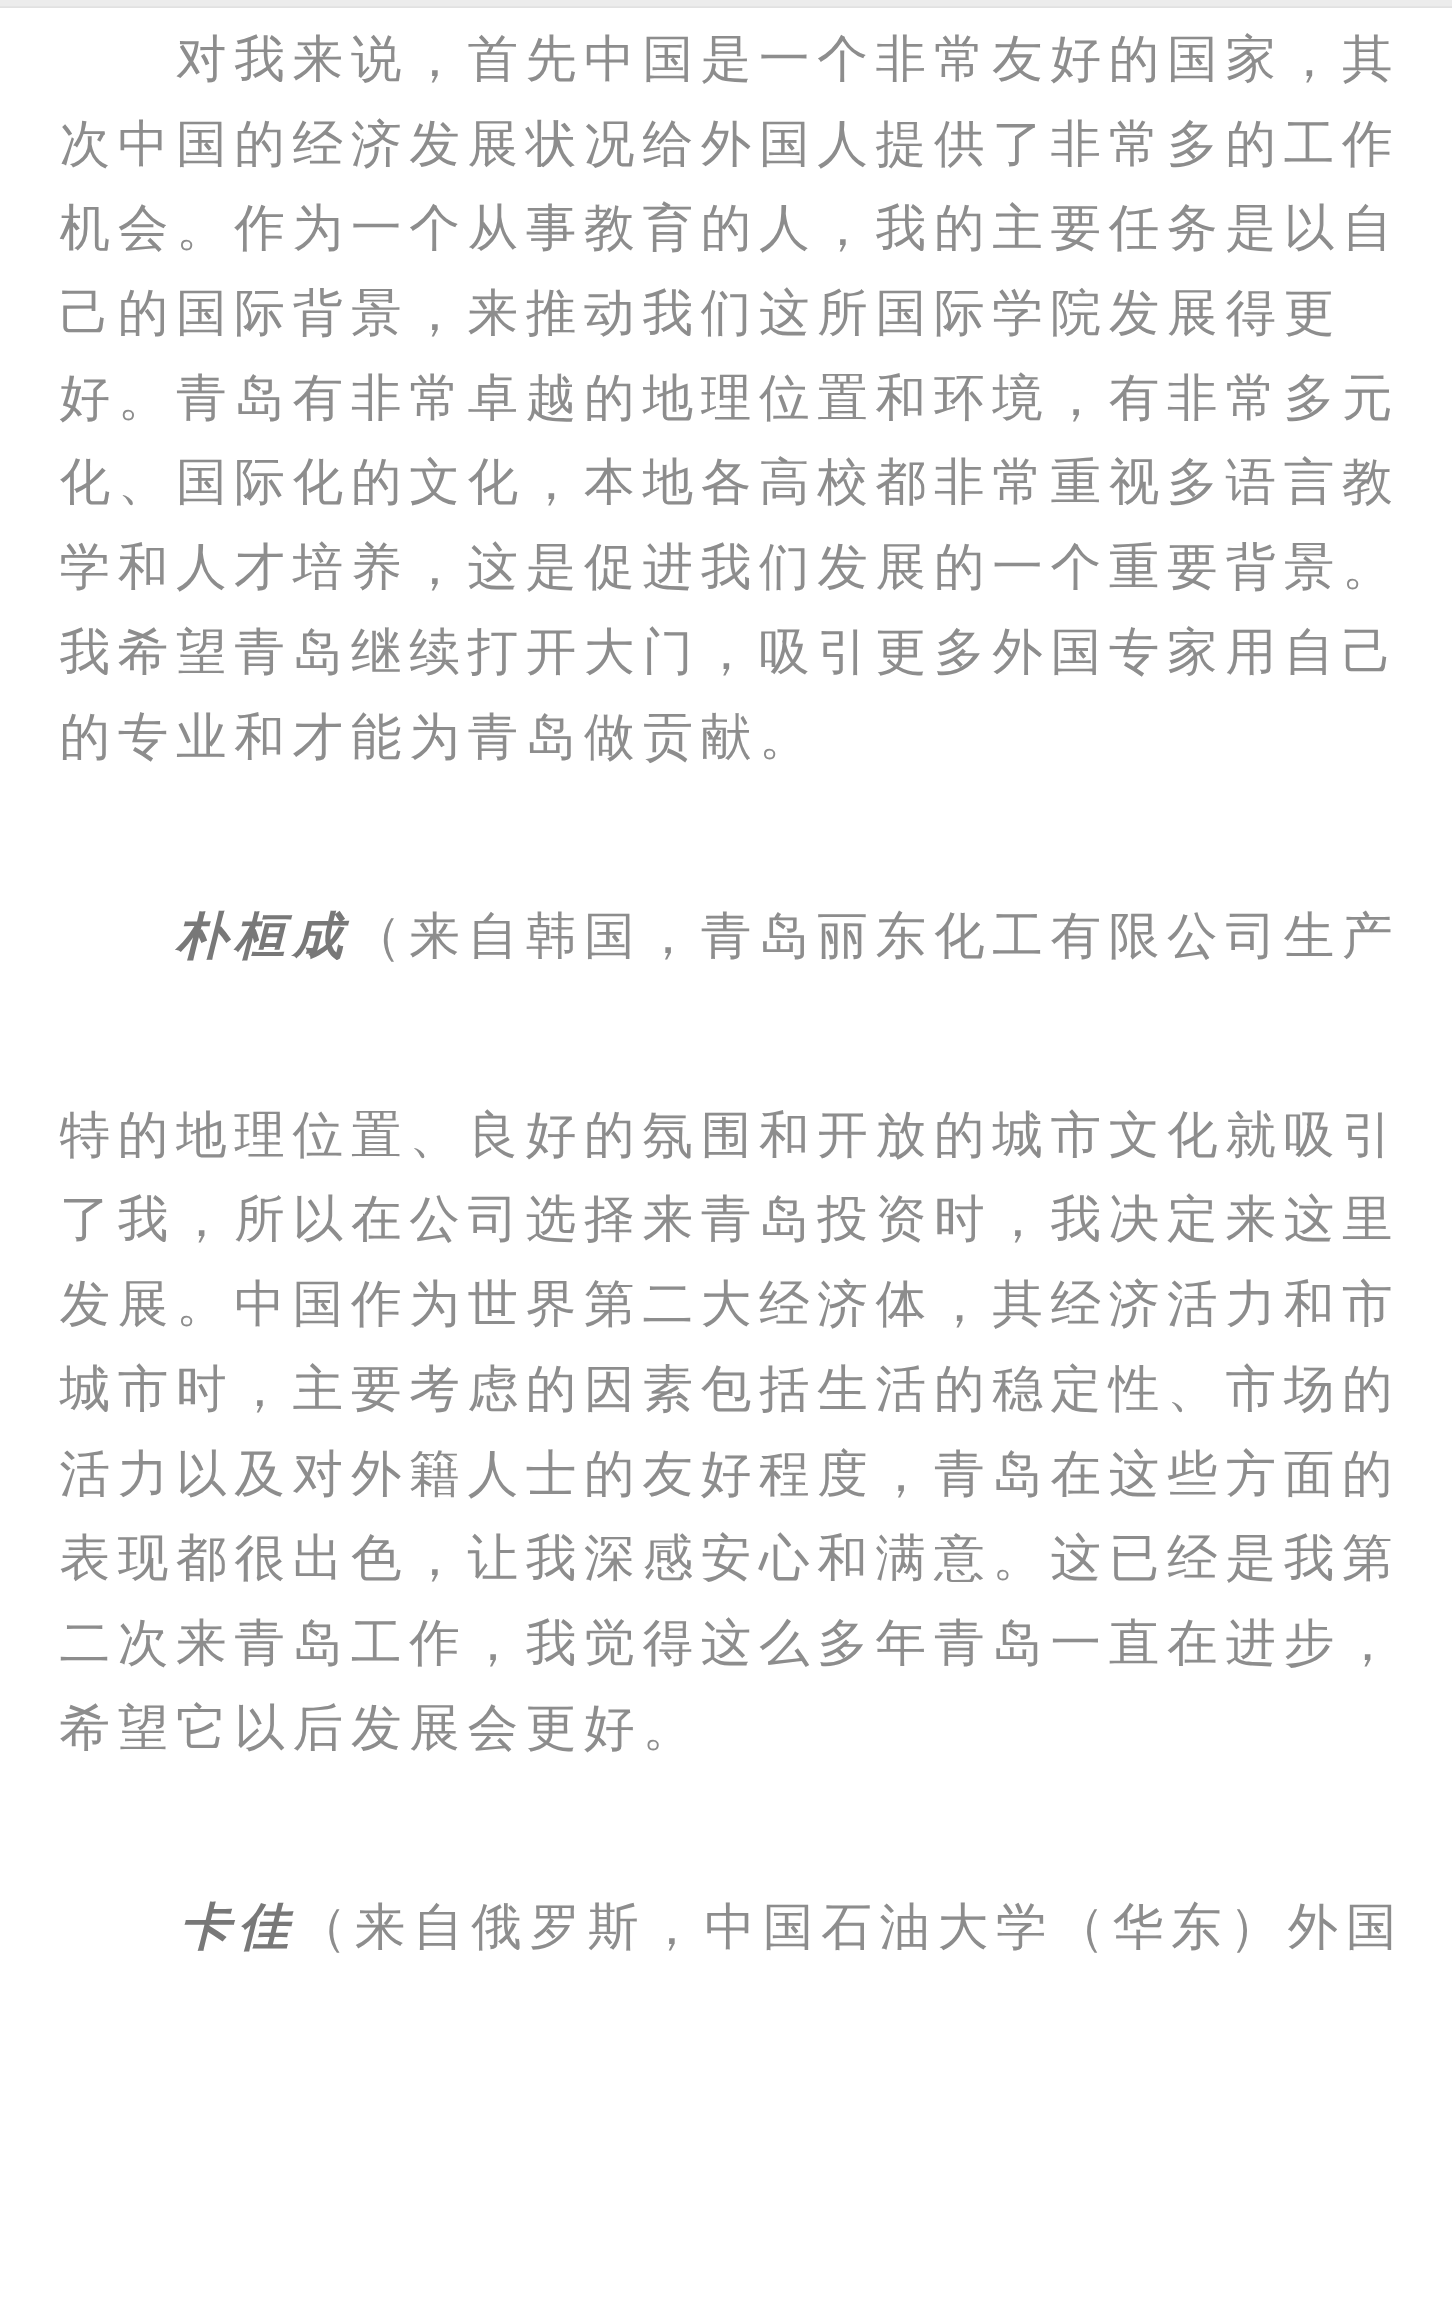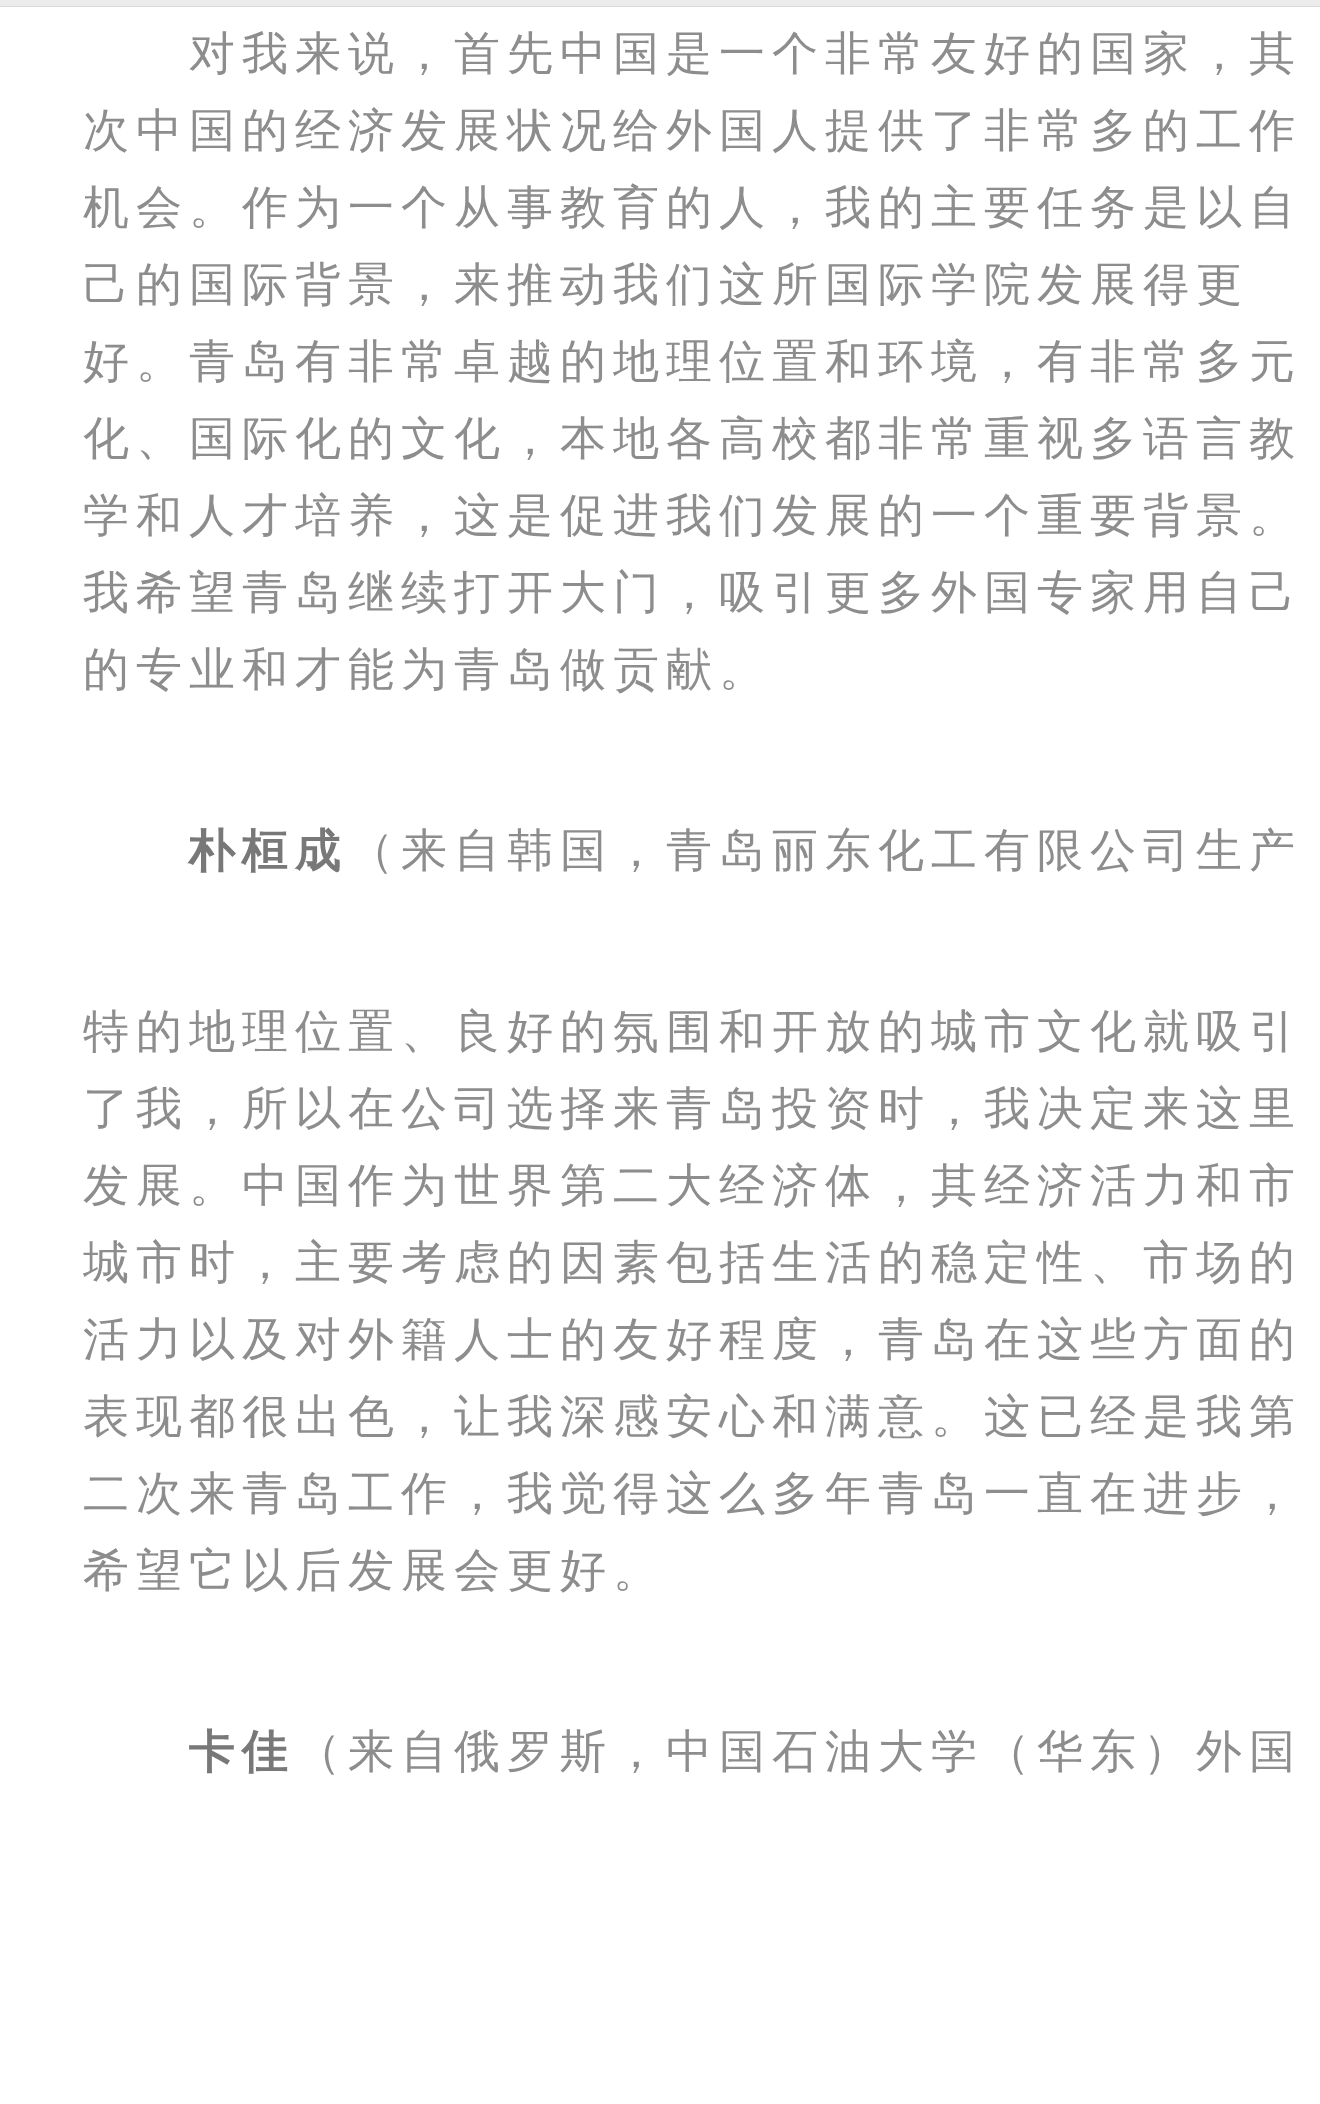--- a/index.html
+++ b/index.html
@@ -12,21 +12,21 @@
     height: 2104px;
     overflow: hidden;
     font-family: "Liberation Sans", sans-serif;
   }
   .top-bar {
     height: 6px;
     background: #ececec;
     border-bottom: 1px solid #dadada;
   }
   .article {
-    padding: 8px 40px 0 83px;
+    padding: 8px 40px 0 54px;
   }
   .paragraph {
     margin: 0 0 104px 0;
   }
   .paragraph:last-child {
     margin-bottom: 0;
     text-align: center;
   }
   .line {
     font-size: 46px;
@@ -34,20 +34,21 @@
     color: #8d8d8d;
     letter-spacing: 7px;
     white-space: nowrap;
   }
   .line.indent {
     padding-left: 106px;
   }
   .seg.bold {
     font-weight: 700;
     color: #787878;
+    font-style: italic;
   }
 </style>
 </head>
 <body>
 
 <div class="top-bar"></div>
 
 <main class="article">
   <div>
       <div class="paragraph">

